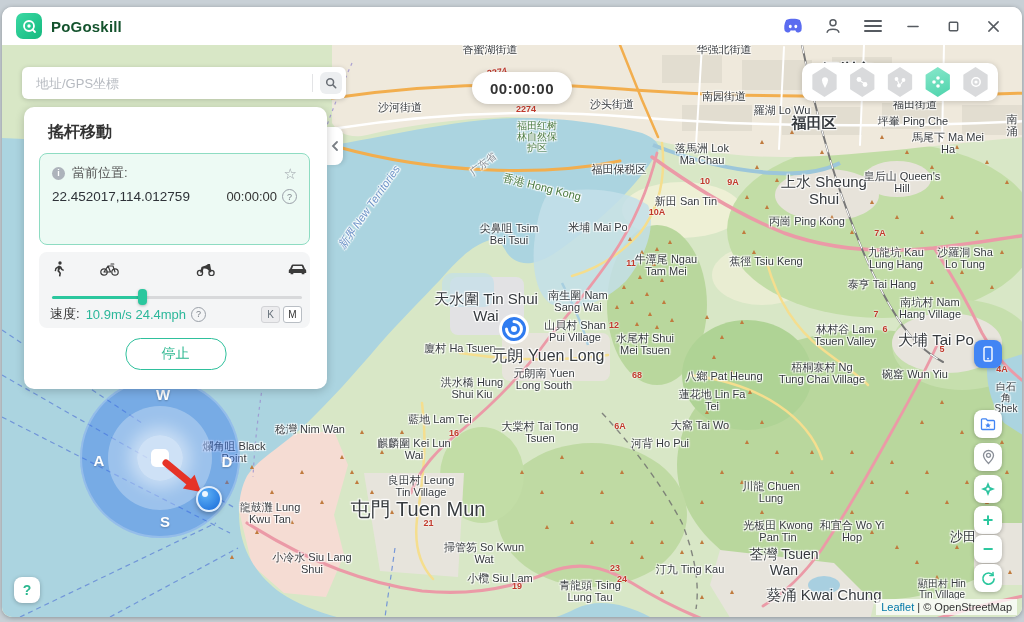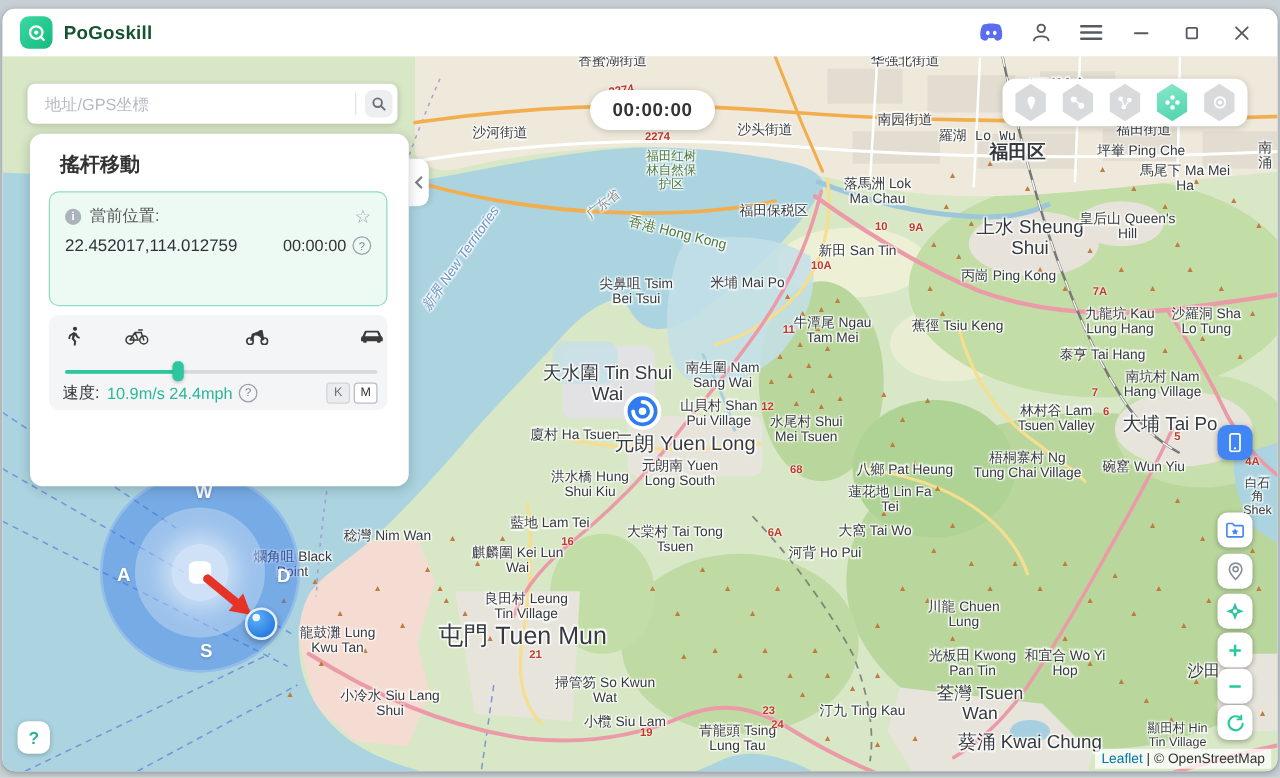--- a/index.html
+++ b/index.html
@@ -15,21 +15,21 @@
   .map{position:absolute;left:0;right:0;top:38px;bottom:0;background:#d8e7c6;overflow:hidden}
   .terrain{position:absolute;left:0;top:0}
   .map-label{position:absolute;color:#363a3e;font-size:11px;line-height:1.12;text-align:center;white-space:pre-line;
     text-shadow:-1px -1px 1px #fff,1px -1px 1px #fff,-1px 1px 1px #fff,1px 1px 1px #fff,0 0 3px #fff;pointer-events:none}
   .map-label.green{color:#4c7a3f}
   .map-label.blue{color:#7095c9;font-style:italic}
   .map-label.gray{color:#8a8f96}
   .road-label{position:absolute;color:#c0392b;font-size:9px;font-weight:700;transform:translate(-50%,-50%);text-shadow:0 0 2px #fff,0 0 2px #fff;pointer-events:none}
   .peak{position:absolute;color:#c07b3e;font-size:7px;transform:translate(-50%,-50%);pointer-events:none}
   
-  .search-bar{position:absolute;left:20px;top:22px;width:296px;height:32px;background:#fff;border-radius:6px;box-shadow:0 1px 5px rgba(0,0,0,.18);display:flex;align-items:center;padding:0 4px 0 12px;box-sizing:border-box;z-index:30}
+  .search-bar{position:absolute;left:20px;top:22px;width:324px;height:32px;background:#fff;border-radius:6px;box-shadow:0 1px 5px rgba(0,0,0,.18);display:flex;align-items:center;padding:0 4px 0 12px;box-sizing:border-box;z-index:30}
   .search-bar input{border:none;outline:none;flex:1;font-size:13px;color:#333;background:transparent;font-family:inherit}
   .search-bar input::placeholder{color:#b6bac0}
   .search-div{width:1px;height:18px;background:#e3e4e6;margin:0 7px}
   .search-btn{width:22px;height:22px;border-radius:6px;background:#eceef0;display:flex;align-items:center;justify-content:center;cursor:pointer}
   
   .panel{position:absolute;left:22px;top:62px;width:303px;height:282px;background:#fff;border-radius:10px;box-shadow:0 2px 10px rgba(0,0,0,.2);z-index:30}
   .panel-title{position:absolute;left:24px;top:15px;font-size:16px;font-weight:700;color:#333}
   .loc-card{position:absolute;left:15px;top:46px;width:271px;height:92px;background:#edfaf4;border:1px solid #8edcc2;border-radius:8px;box-sizing:border-box;padding:10px 12px}
   .loc-row1{display:flex;align-items:center}
   .info-dot{width:13px;height:13px;border-radius:50%;background:#adb3bb;color:#fff;font-size:9px;font-weight:700;display:flex;align-items:center;justify-content:center}
@@ -341,21 +341,21 @@
 林自然保
 护区</div>
         <div class="map-label" style="left: 700px; top: 109px; transform: translate(-50%, -50%);">落馬洲 Lok
 Ma Chau</div>
         <div class="map-label" style="left: 684px; top: 156px; transform: translate(-50%, -50%);">新田 San Tin</div>
         <div class="map-label" style="left: 596px; top: 182px; transform: translate(-50%, -50%);">米埔 Mai Po</div>
         <div class="map-label" style="left: 507px; top: 189px; transform: translate(-50%, -50%);">尖鼻咀 Tsim
 Bei Tsui</div>
         <div class="map-label" style="left: 664px; top: 220px; transform: translate(-50%, -50%);">牛潭尾 Ngau
 Tam Mei</div>
-        <div class="map-label" style="left: 780px; top: 65px; transform: translate(-50%, -50%); font-family: Liberation Mono, monospace;">羅湖 Lo Wu</div>
+        <div class="map-label" style="left: 780px; top: 65px; transform: translate(-50%, -50%);">羅湖 Lo Wu</div>
         <div class="map-label" style="left: 911px; top: 76px; transform: translate(-50%, -50%);">坪輋 Ping Che</div>
         <div class="map-label" style="left: 946px; top: 98px; transform: translate(-50%, -50%);">馬尾下 Ma Mei
 Ha</div>
         <div class="map-label" style="left: 1010px; top: 80px; transform: translate(-50%, -50%);">南涌</div>
         <div class="map-label" style="left: 822px; top: 146px; font-size: 15px; transform: translate(-50%, -50%);">上水 Sheung
 Shui</div>
         <div class="map-label" style="left: 900px; top: 137px; transform: translate(-50%, -50%);">皇后山 Queen's
 Hill</div>
         <div class="map-label" style="left: 805px; top: 176px; transform: translate(-50%, -50%);">丙崗 Ping Kong</div>
         <div class="map-label" style="left: 764px; top: 216px; transform: translate(-50%, -50%);">蕉徑 Tsiu Keng</div>
@@ -559,20 +559,21 @@
           <div class="thumb"></div>
         </div>
         <div class="speed-row">
           <span class="speed-label">速度:</span>
           <span class="speed-value">10.9m/s 24.4mph</span>
           <span class="help-circ">?</span>
           <span class="unit-btn unit-k">K</span>
           <span class="unit-btn unit-m">M</span>
         </div>
       </div>
+      <div class="stop-btn">停止</div>
     </div>
     <div class="collapse-tab">
       <svg width="10" height="12" viewBox="0 0 10 12" fill="none" stroke="#7a7f85" stroke-width="1.8" stroke-linecap="round">
           <path d="M7,2 L3,6 L7,10"></path>
         </svg>
     </div>
 
     <div class="joy">
       <div class="joy-outer"></div>
       <div class="joy-inner"></div>

